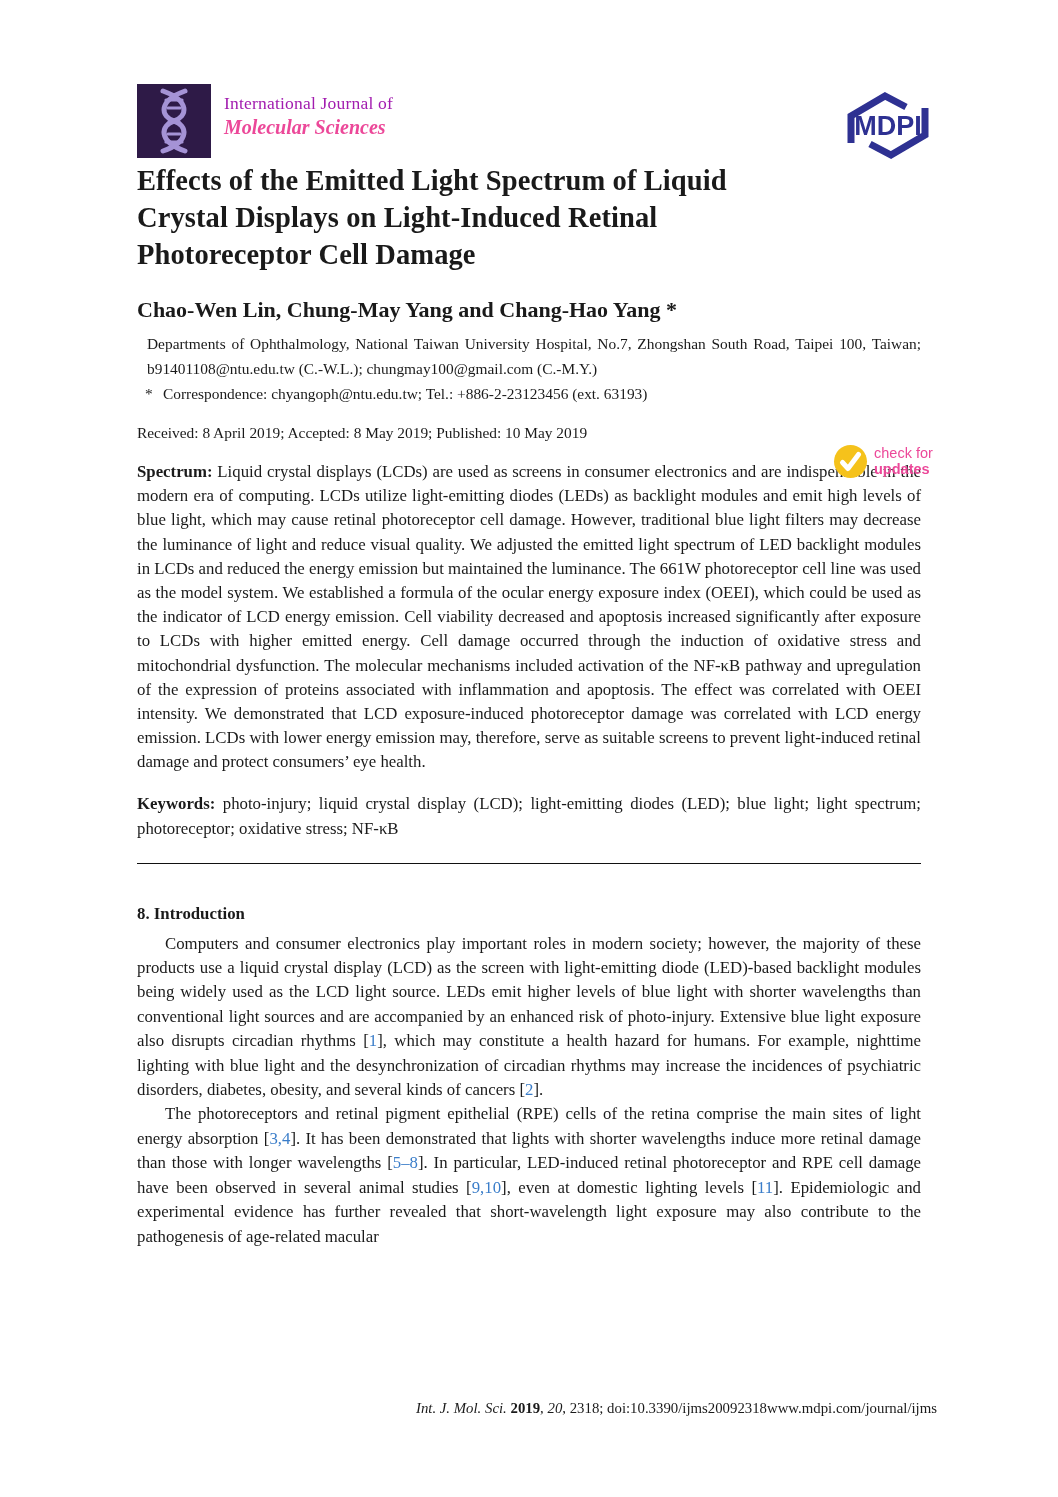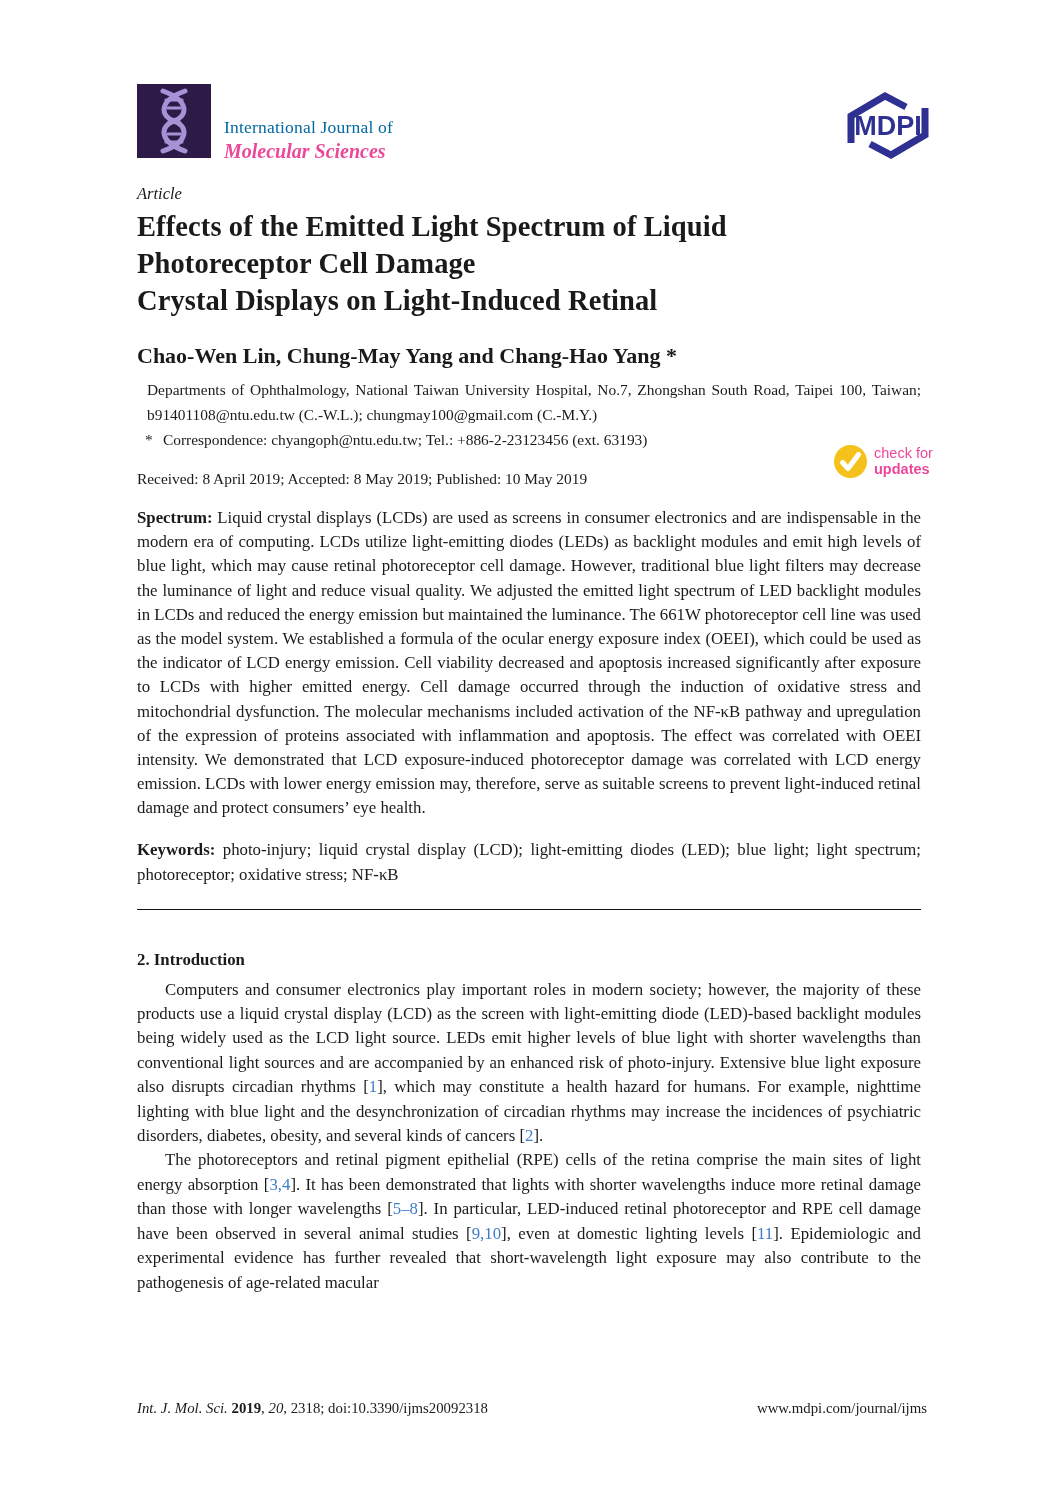--- a/index.html
+++ b/index.html
@@ -10,21 +10,21 @@
     font-family:"Liberation Serif", serif;
     color:#1a1a1a;
     box-sizing:border-box;
     padding:84px 137px 0 137px;
     overflow:hidden;
   }
   
   .header-row{display:flex;justify-content:flex-start;align-items:flex-start;}
   .journal-logo-square{width:74px;height:74px;flex:0 0 74px;}
   .journal-name{margin-left:13px;padding-top:9px;}
-  .journal-name .line1{font-size:17.5px;color:#0369a1;letter-spacing:.2px;margin-top:24px;}
+  .journal-name .line1{font-size:17.5px;color:#a21caf;letter-spacing:.2px;}
   .journal-name .line2{font-size:20px;font-weight:bold;font-style:italic;color:#ec4899;margin-top:2px;}
   .mdpi-logo{position:absolute;left:840px;top:90px;}
   
   .article-type{font-style:italic;font-size:16.5px;margin-top:21px;}
   .paper-title{font-size:28.5px;font-weight:bold;line-height:37px;margin-top:4px;letter-spacing:.1px;}
   .authors{font-weight:bold;font-size:22px;margin-top:24px;}
   .affil-block{margin-top:8px;font-size:15.4px;line-height:25px;padding-left:10px;text-align:justify;}
   .corr-line{position:relative;padding-left:16px;}
   .corr-marker{position:absolute;left:-2px;top:0;}
   .dates{font-size:15.4px;margin-top:18px;}
@@ -36,21 +36,21 @@
   .abstract{margin-top:18px;font-size:16.8px;line-height:24.2px;text-align:justify;}
   .abstract b, .keywords b{font-weight:bold;}
   .keywords{margin-top:16px;font-size:16.8px;line-height:25px;text-align:justify;}
   .rule{border:0;border-top:1.5px solid #111;margin:22px 0 0 0;}
   
   .section-heading{font-weight:bold;font-size:16.8px;margin-top:40px;}
   .body-para{font-size:16.8px;line-height:24.4px;text-align:justify;text-indent:28px;margin:0;}
   .body-para.first{margin-top:8px;}
   .cite{color:#3a7dc9;}
   
-  .footer{position:absolute;left:137px;right:131px;top:1400px;display:flex;justify-content:space-between;font-size:14.8px;}
+  .footer{position:absolute;left:137px;right:121px;top:1400px;display:flex;justify-content:flex-end;font-size:14.8px;}
   .footer .it{font-style:italic;}
   .footer .bd{font-weight:bold;}
 </style>
 </head>
 <body>
 
 <div class="page">
 
   <div class="header-row">
     <svg class="journal-logo-square" viewBox="0 0 74 74">
@@ -71,26 +71,25 @@
   </div>
 
   <svg class="mdpi-logo" width="96" height="70" viewBox="0 0 96 70">
     <g stroke="#2e3192" stroke-width="7" fill="none" stroke-linejoin="miter">
       <polyline points="11,53 11,26 45,6 66,17"></polyline>
       <polyline points="85,18 85,45 51,65 30,54"></polyline>
     </g>
     <text x="48" y="45" text-anchor="middle" font-family="Liberation Sans, sans-serif" font-size="27" font-weight="bold" fill="#2e3192">MDPI</text>
   </svg>
 
-  <div class="article-type">Article</div>
 
   <div class="paper-title">
     <div>Effects of the Emitted Light Spectrum of Liquid</div>
+    <div>Crystal Displays on Light-Induced Retinal</div>
     <div>Photoreceptor Cell Damage</div>
-    <div>Crystal Displays on Light-Induced Retinal</div>
   </div>
 
   <div class="authors">Chao-Wen Lin, Chung-May Yang and Chang-Hao Yang *</div>
 
   <div class="affil-block">
     <div>Departments of Ophthalmology, National Taiwan University Hospital, No.7, Zhongshan South Road, Taipei 100, Taiwan; b91401108@ntu.edu.tw (C.-W.L.); chungmay100@gmail.com (C.-M.Y.)</div>
     <div class="corr-line">
       <span class="corr-marker">*</span>
       <span>Correspondence: chyangoph@ntu.edu.tw; Tel.: +886-2-23123456 (ext. 63193)</span>
     </div>
@@ -114,21 +113,21 @@
     <span>Liquid crystal displays (LCDs) are used as screens in consumer electronics and are indispensable in the modern era of computing. LCDs utilize light-emitting diodes (LEDs) as backlight modules and emit high levels of blue light, which may cause retinal photoreceptor cell damage. However, traditional blue light filters may decrease the luminance of light and reduce visual quality. We adjusted the emitted light spectrum of LED backlight modules in LCDs and reduced the energy emission but maintained the luminance. The 661W photoreceptor cell line was used as the model system. We established a formula of the ocular energy exposure index (OEEI), which could be used as the indicator of LCD energy emission. Cell viability decreased and apoptosis increased significantly after exposure to LCDs with higher emitted energy. Cell damage occurred through the induction of oxidative stress and mitochondrial dysfunction. The molecular mechanisms included activation of the NF-κB pathway and upregulation of the expression of proteins associated with inflammation and apoptosis. The effect was correlated with OEEI intensity. We demonstrated that LCD exposure-induced photoreceptor damage was correlated with LCD energy emission. LCDs with lower energy emission may, therefore, serve as suitable screens to prevent light-induced retinal damage and protect consumers’ eye health.</span>
   </div>
 
   <div class="keywords">
     <b>Keywords:</b>
     <span>photo-injury; liquid crystal display (LCD); light-emitting diodes (LED); blue light; light spectrum; photoreceptor; oxidative stress; NF-κB</span>
   </div>
 
   <hr class="rule">
 
-  <div class="section-heading">2. Introduction</div>
+  <div class="section-heading">8. Introduction</div>
 
   <p class="body-para first">Computers and consumer electronics play important roles in modern society; however, the majority of these products use a liquid crystal display (LCD) as the screen with light-emitting diode (LED)-based backlight modules being widely used as the LCD light source. LEDs emit higher levels of blue light with shorter wavelengths than conventional light sources and are accompanied by an enhanced risk of photo-injury. Extensive blue light exposure also disrupts circadian rhythms [<span class="cite">1</span>], which may constitute a health hazard for humans. For example, nighttime lighting with blue light and the desynchronization of circadian rhythms may increase the incidences of psychiatric disorders, diabetes, obesity, and several kinds of cancers [<span class="cite">2</span>].</p>
   <p class="body-para">The photoreceptors and retinal pigment epithelial (RPE) cells of the retina comprise the main sites of light energy absorption [<span class="cite">3,4</span>]. It has been demonstrated that lights with shorter wavelengths induce more retinal damage than those with longer wavelengths [<span class="cite">5–8</span>]. In particular, LED-induced retinal photoreceptor and RPE cell damage have been observed in several animal studies [<span class="cite">9,10</span>], even at domestic lighting levels [<span class="cite">11</span>]. Epidemiologic and experimental evidence has further revealed that short-wavelength light exposure may also contribute to the pathogenesis of age-related macular</p>
 
   <div class="footer">
     <div>
       <span class="it">Int. J. Mol. Sci.</span>
       <span class="bd">2019</span><span>, </span><span class="it">20</span><span>, 2318; doi:10.3390/ijms20092318</span>
     </div>
     <div>www.mdpi.com/journal/ijms</div>

